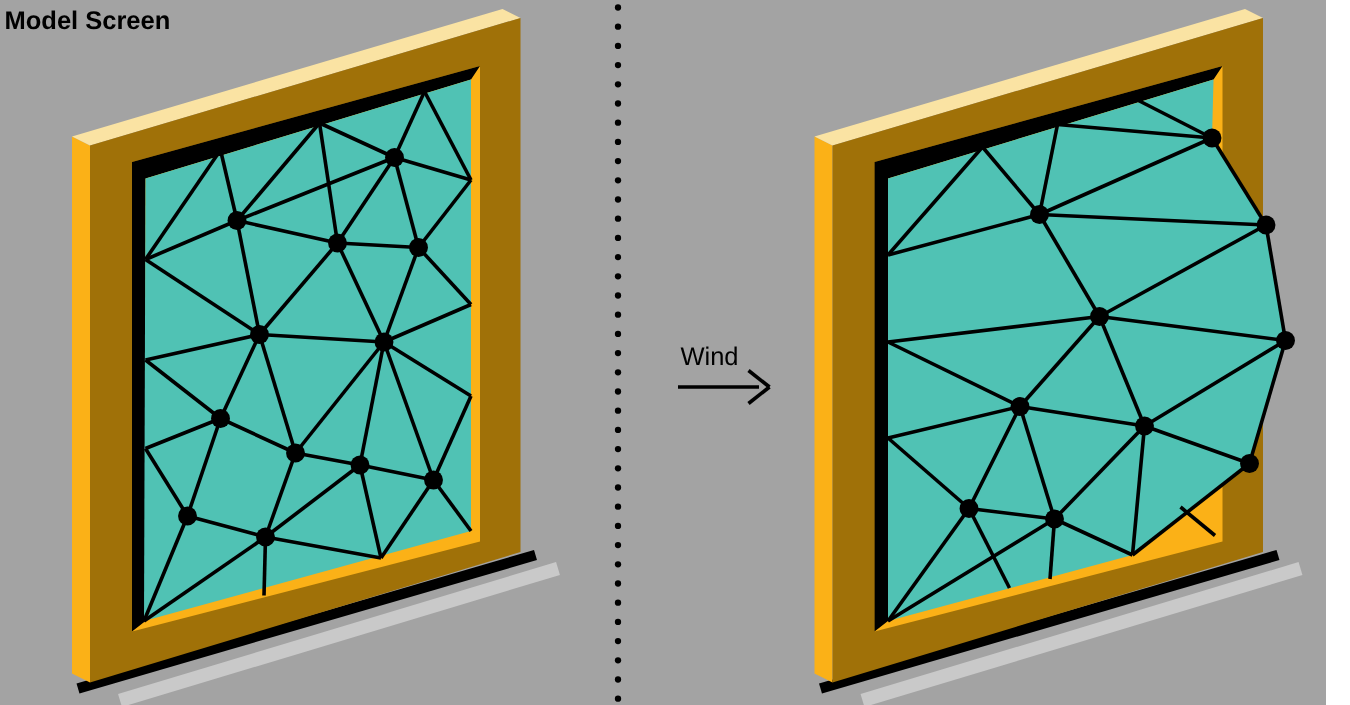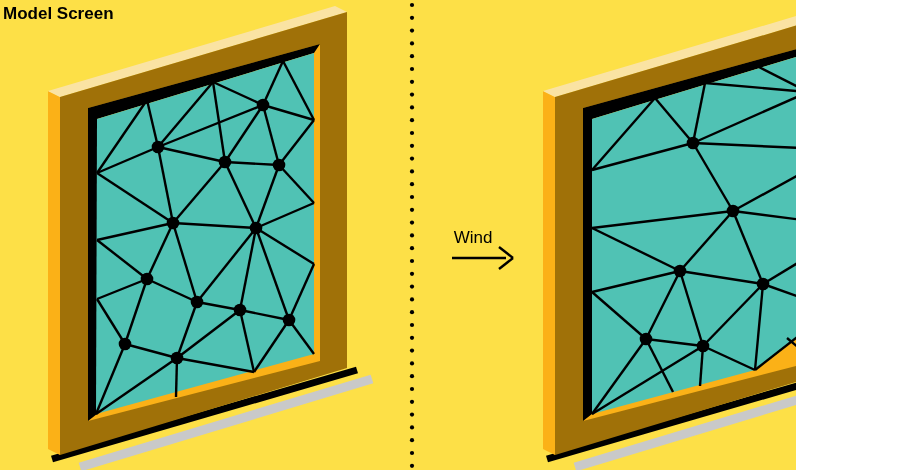--- a/index.html
+++ b/index.html
@@ -1,16 +1,16 @@
 <!DOCTYPE html>
 <html><head>
 <meta charset="utf-8">
 <style>
   html,body{margin:0;padding:0;background:#ffffff;}
-  .stage{position:relative;width:796px;height:470px;background:#fde047;overflow:hidden;
+  .stage{position:relative;width:884px;height:470px;background:#a3a3a3;overflow:hidden;
          font-family:"Liberation Sans",sans-serif;}
   svg{display:block;}
   .title-text{font-family:"Liberation Sans",sans-serif;font-weight:bold;font-size:17px;fill:#000;}
   .wind-text{font-family:"Liberation Sans",sans-serif;font-weight:normal;font-size:17px;fill:#000;}
 </style>
 </head>
 <body>
 
 <div class="stage">
   <svg id="scene" width="900" height="470" viewBox="0 0 900 470">

